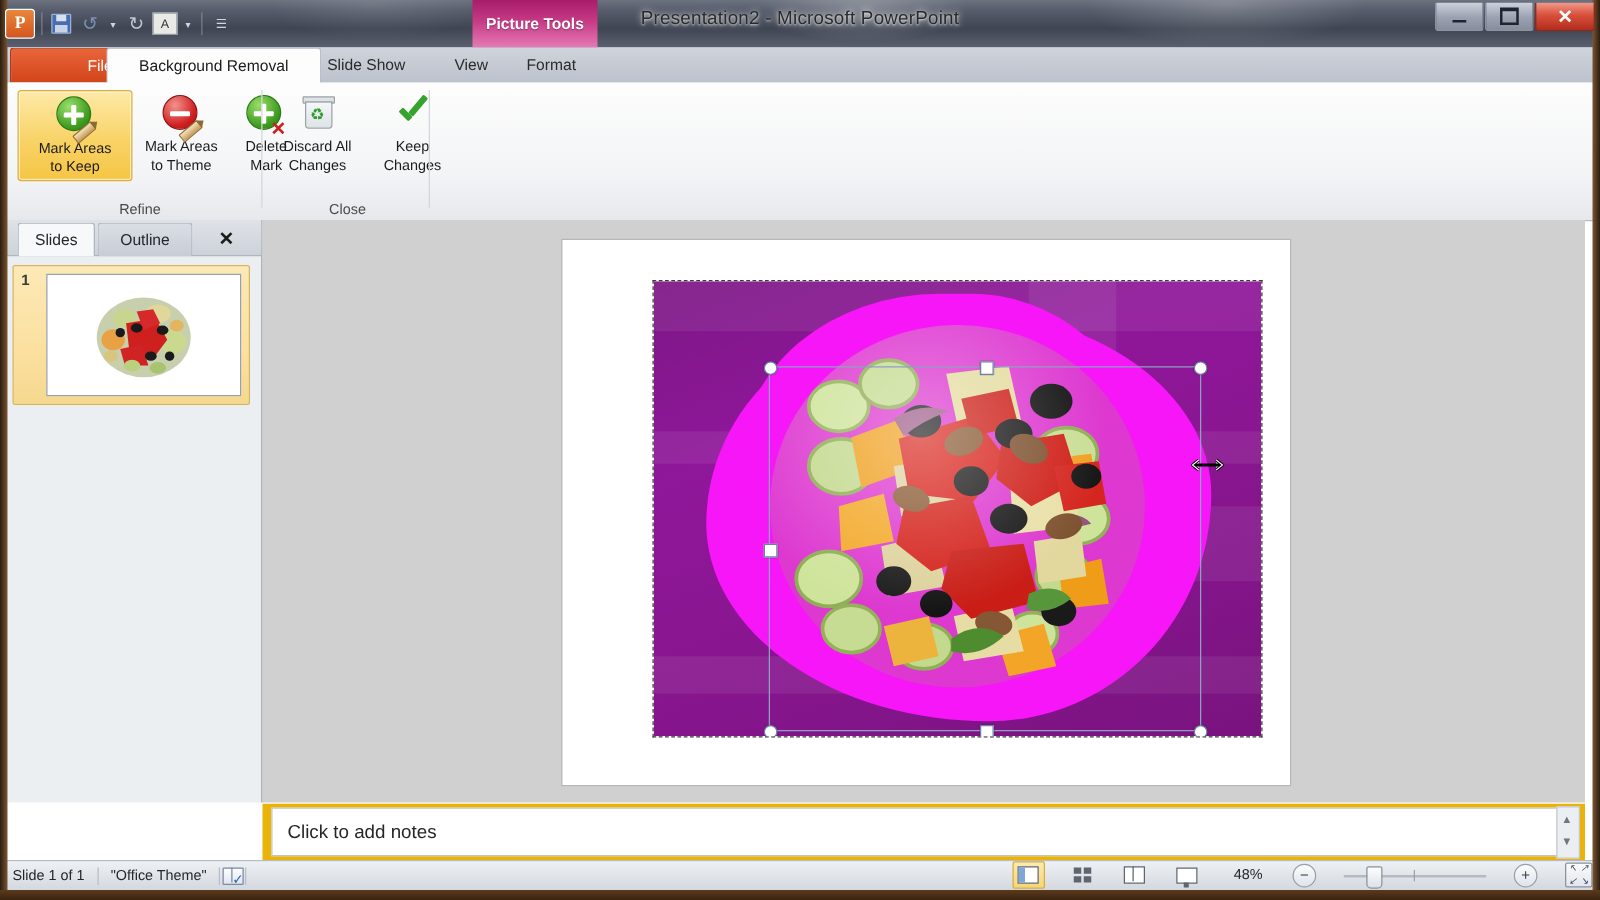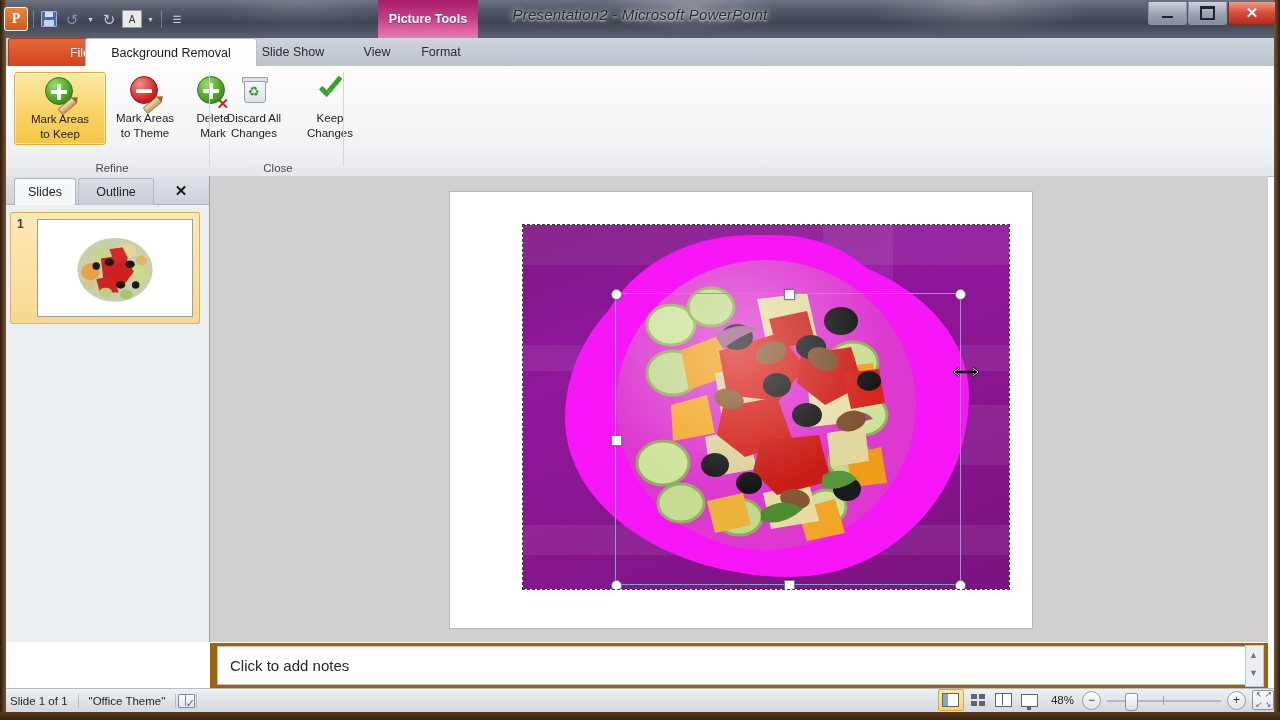--- a/index.html
+++ b/index.html
@@ -46,21 +46,20 @@
     width:18px;height:16px;background:#f2f2ee;border:1px solid #9aa0ad;
     font-size:10px;display:flex;align-items:center;justify-content:center;color:#333;
   }
   .qat-more{color:#d9dde6;font-size:10px;}
 
   .wintitle{
     position:absolute;left:0;top:6px;width:1280px;text-align:center;
     font-size:15px;color:#2a2a2a;z-index:2;
     text-shadow:0 1px 2px rgba(255,255,255,.75),0 0 6px rgba(255,255,255,.85);
     letter-spacing:.2px;
-    font-style:italic;
   }
   .ctx-tab{
     position:absolute;left:378px;top:0;width:100px;height:38px;z-index:3;
     background:linear-gradient(180deg,#a81d6a 0%,#c63a86 45%,#e57ab4 100%);
     display:flex;align-items:center;justify-content:center;
   }
   .ctx-tab span{color:#fff;font-size:12.5px;font-weight:bold;text-shadow:0 1px 1px rgba(0,0,0,.35);}
 
   .wbtns{position:absolute;right:4px;top:2px;display:flex;z-index:4;}
   .wbtn{
@@ -224,21 +223,21 @@
   .hnd.rnd{border-radius:50%;}
   .dashbox{
     position:absolute;left:-95px;top:58px;width:96px;height:93px;
     border:1px dashed #4a4a4a;border-right:none;
   }
   .rcursor{position:absolute;left:430px;top:140px;width:26px;height:14px;}
 
   
   .notes{
     position:absolute;left:210px;top:643px;width:1058px;height:45px;
-    background:#a16207;
+    background:#eab308;
   }
   .notesbox{
     position:absolute;left:7px;top:3px;width:1028px;height:37px;
     background:#fff;border:1px solid #c2c2c2;
     display:flex;align-items:center;padding-left:12px;
     font-size:15px;color:#262626;
   }
   .notes-scroll{position:absolute;right:4px;top:2px;width:17px;height:40px;background:#eceff2;border:1px solid #c3c7cd;}
   .nsarrow{width:15px;height:18px;display:flex;align-items:center;justify-content:center;color:#6f7680;font-size:9px;}
 
@@ -249,21 +248,21 @@
     border-top:1px solid #b8bcc4;
     display:flex;align-items:center;
   }
   .sbar-item{font-size:11.5px;color:#23272b;padding:0 10px;}
   .sbar-div{width:1px;height:14px;background:#b9bec6;}
   .spell{width:20px;display:flex;align-items:center;justify-content:center;}
   .sbook{width:15px;height:12px;background:linear-gradient(180deg,#fdfdfd,#dfe6f2);border:1px solid #7d8aa5;border-radius:1px;position:relative;}
   .sbook:after{content:"";position:absolute;left:6px;top:-1px;width:1px;height:12px;background:#7d8aa5;}
   .schk{position:absolute;left:7px;top:2px;color:#3761ab;font-size:11px;}
 
-  .statusright{position:absolute;right:0;top:688px;height:24px;display:flex;align-items:center;gap:0px;}
+  .statusright{position:absolute;right:0;top:688px;height:24px;display:flex;align-items:center;gap:16px;}
   .viewbtn{
     width:24px;height:20px;margin:0 1px;display:flex;align-items:center;justify-content:center;
     border-radius:2px;
   }
   .viewbtn.sel{background:linear-gradient(180deg,#fdeaae,#f8d66c);border:1px solid #d9ac3c;}
   .vnormal{width:15px;height:12px;border:1px solid #5e6570;background:#fff;position:relative;}
   .vnormal:before{content:"";position:absolute;left:0;top:0;width:5px;height:12px;background:#7fa8d8;}
   .vsorter{display:grid;grid-template-columns:6px 6px;grid-template-rows:5px 5px;gap:2px;}
   .vsorter i{background:#5e6570;display:block;}
   .vreading{width:15px;height:12px;border:1px solid #5e6570;position:relative;background:#fff;}

